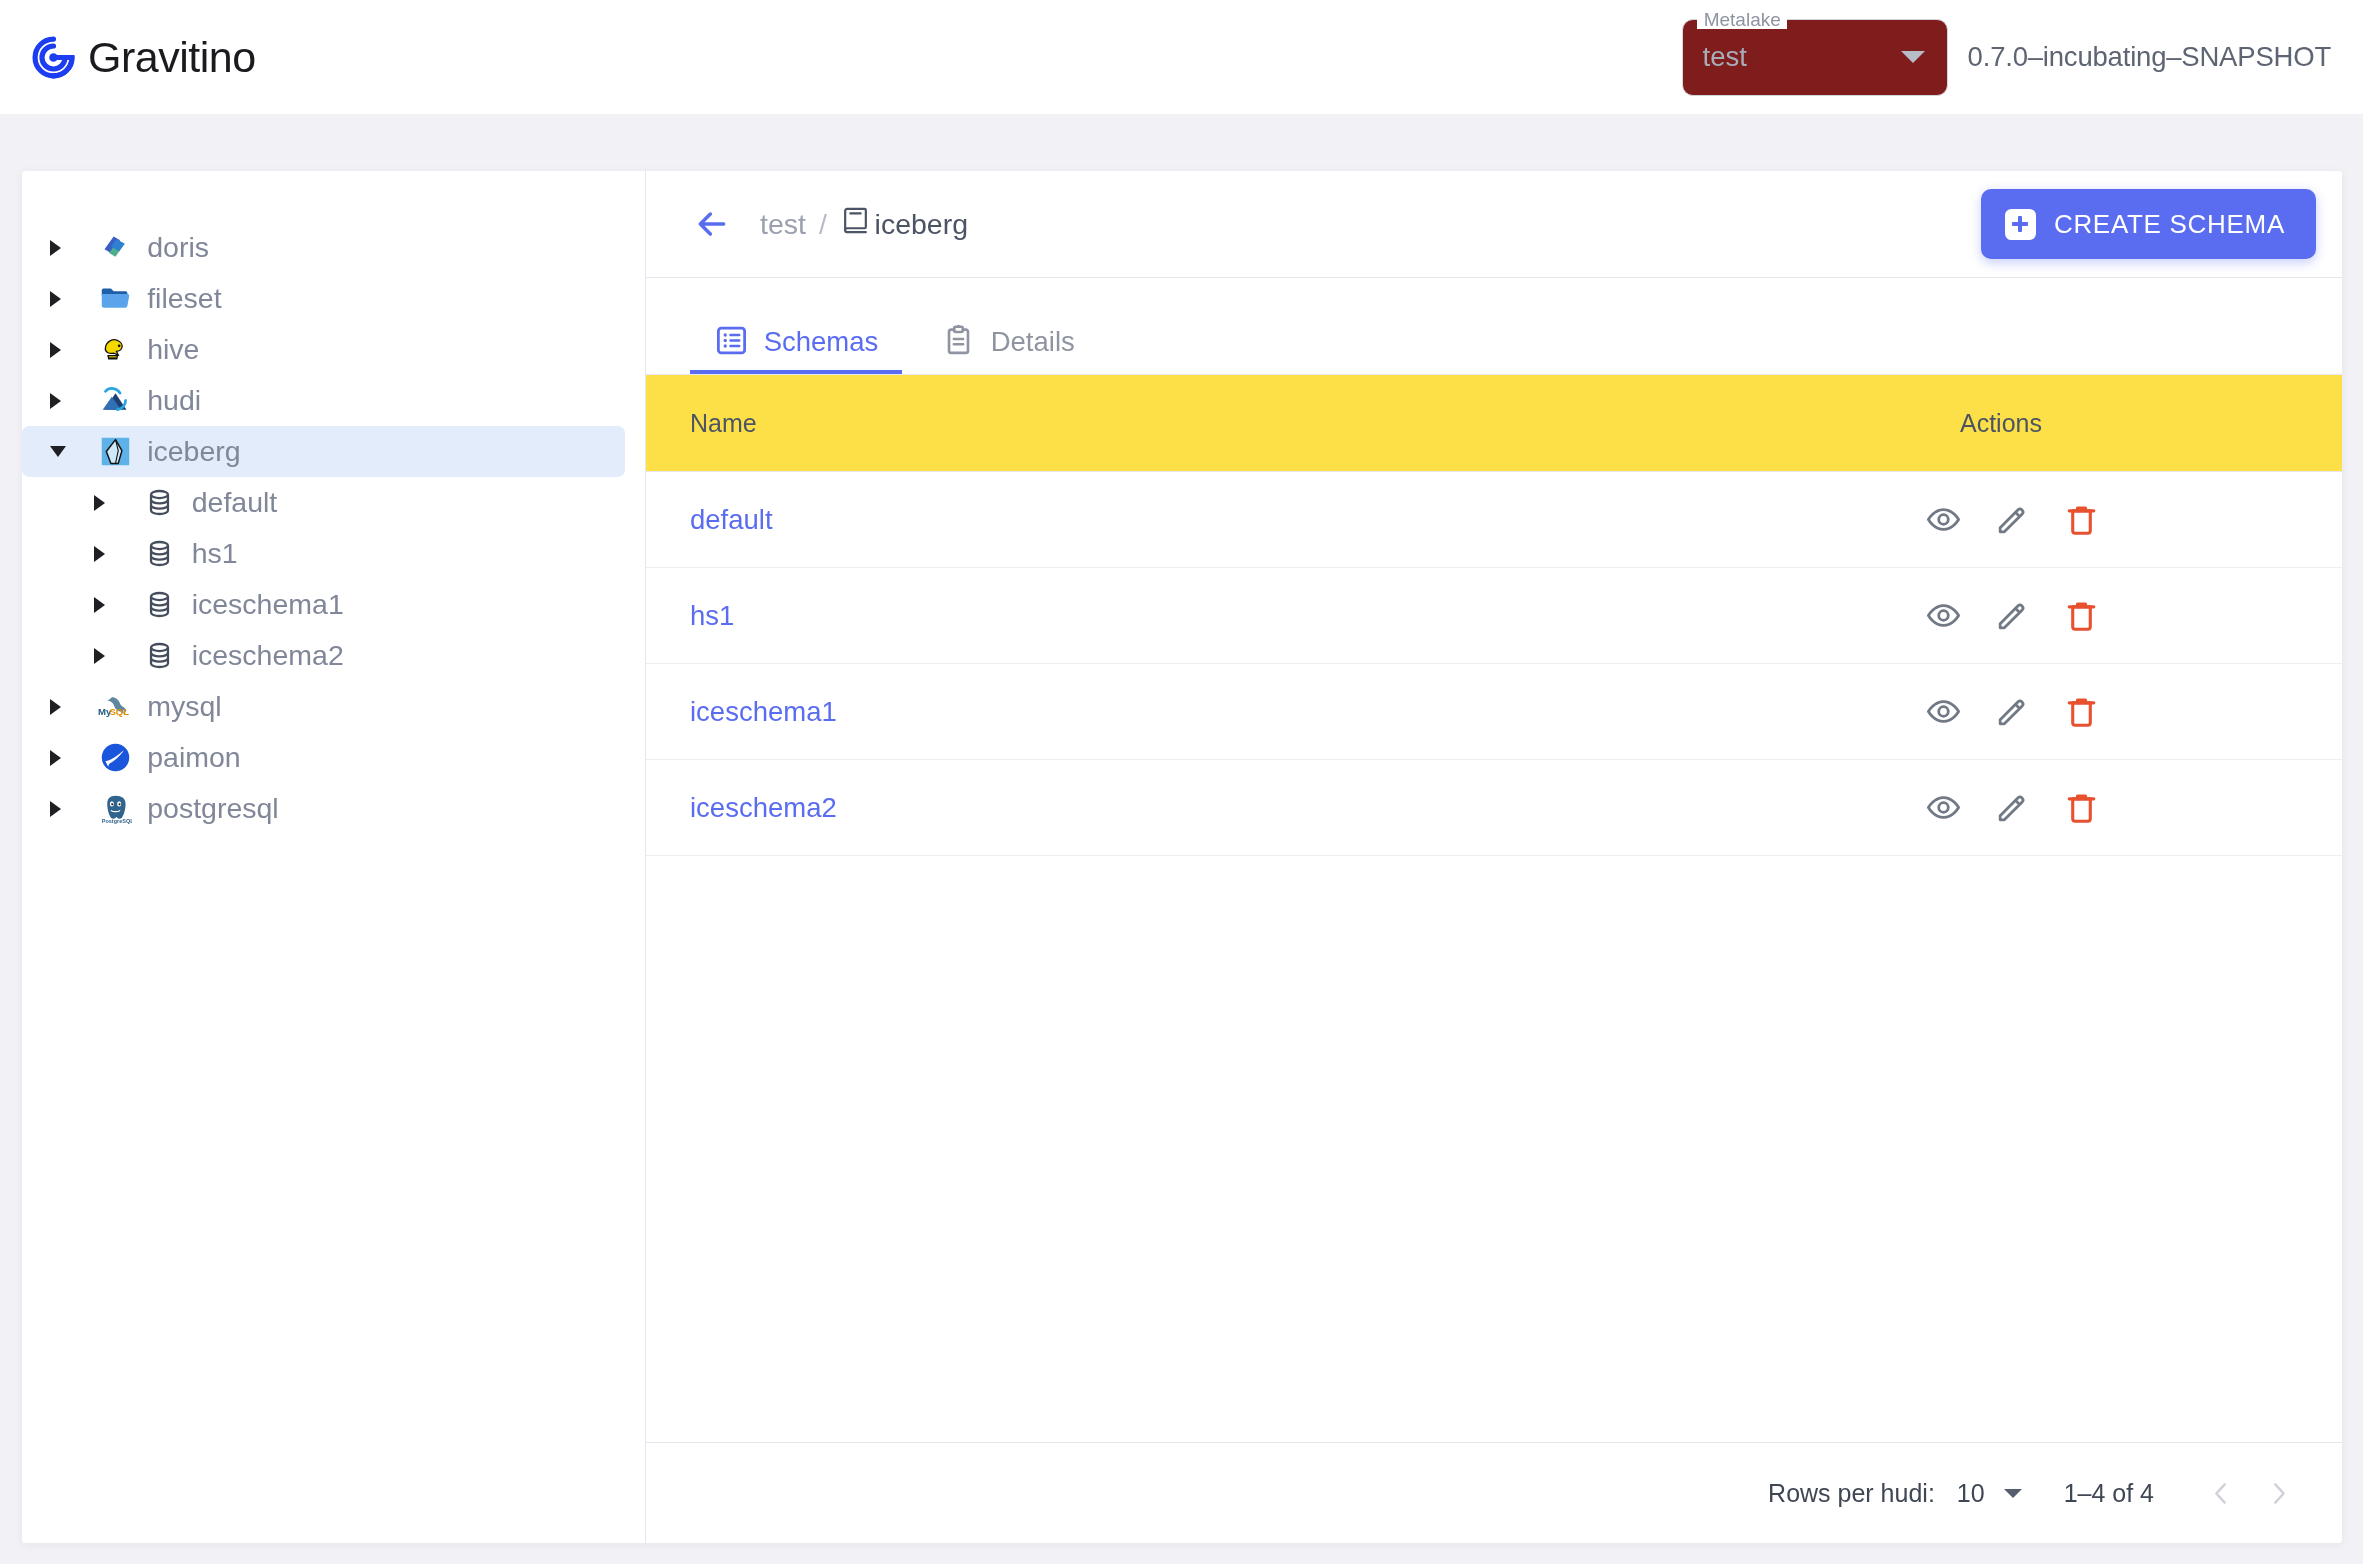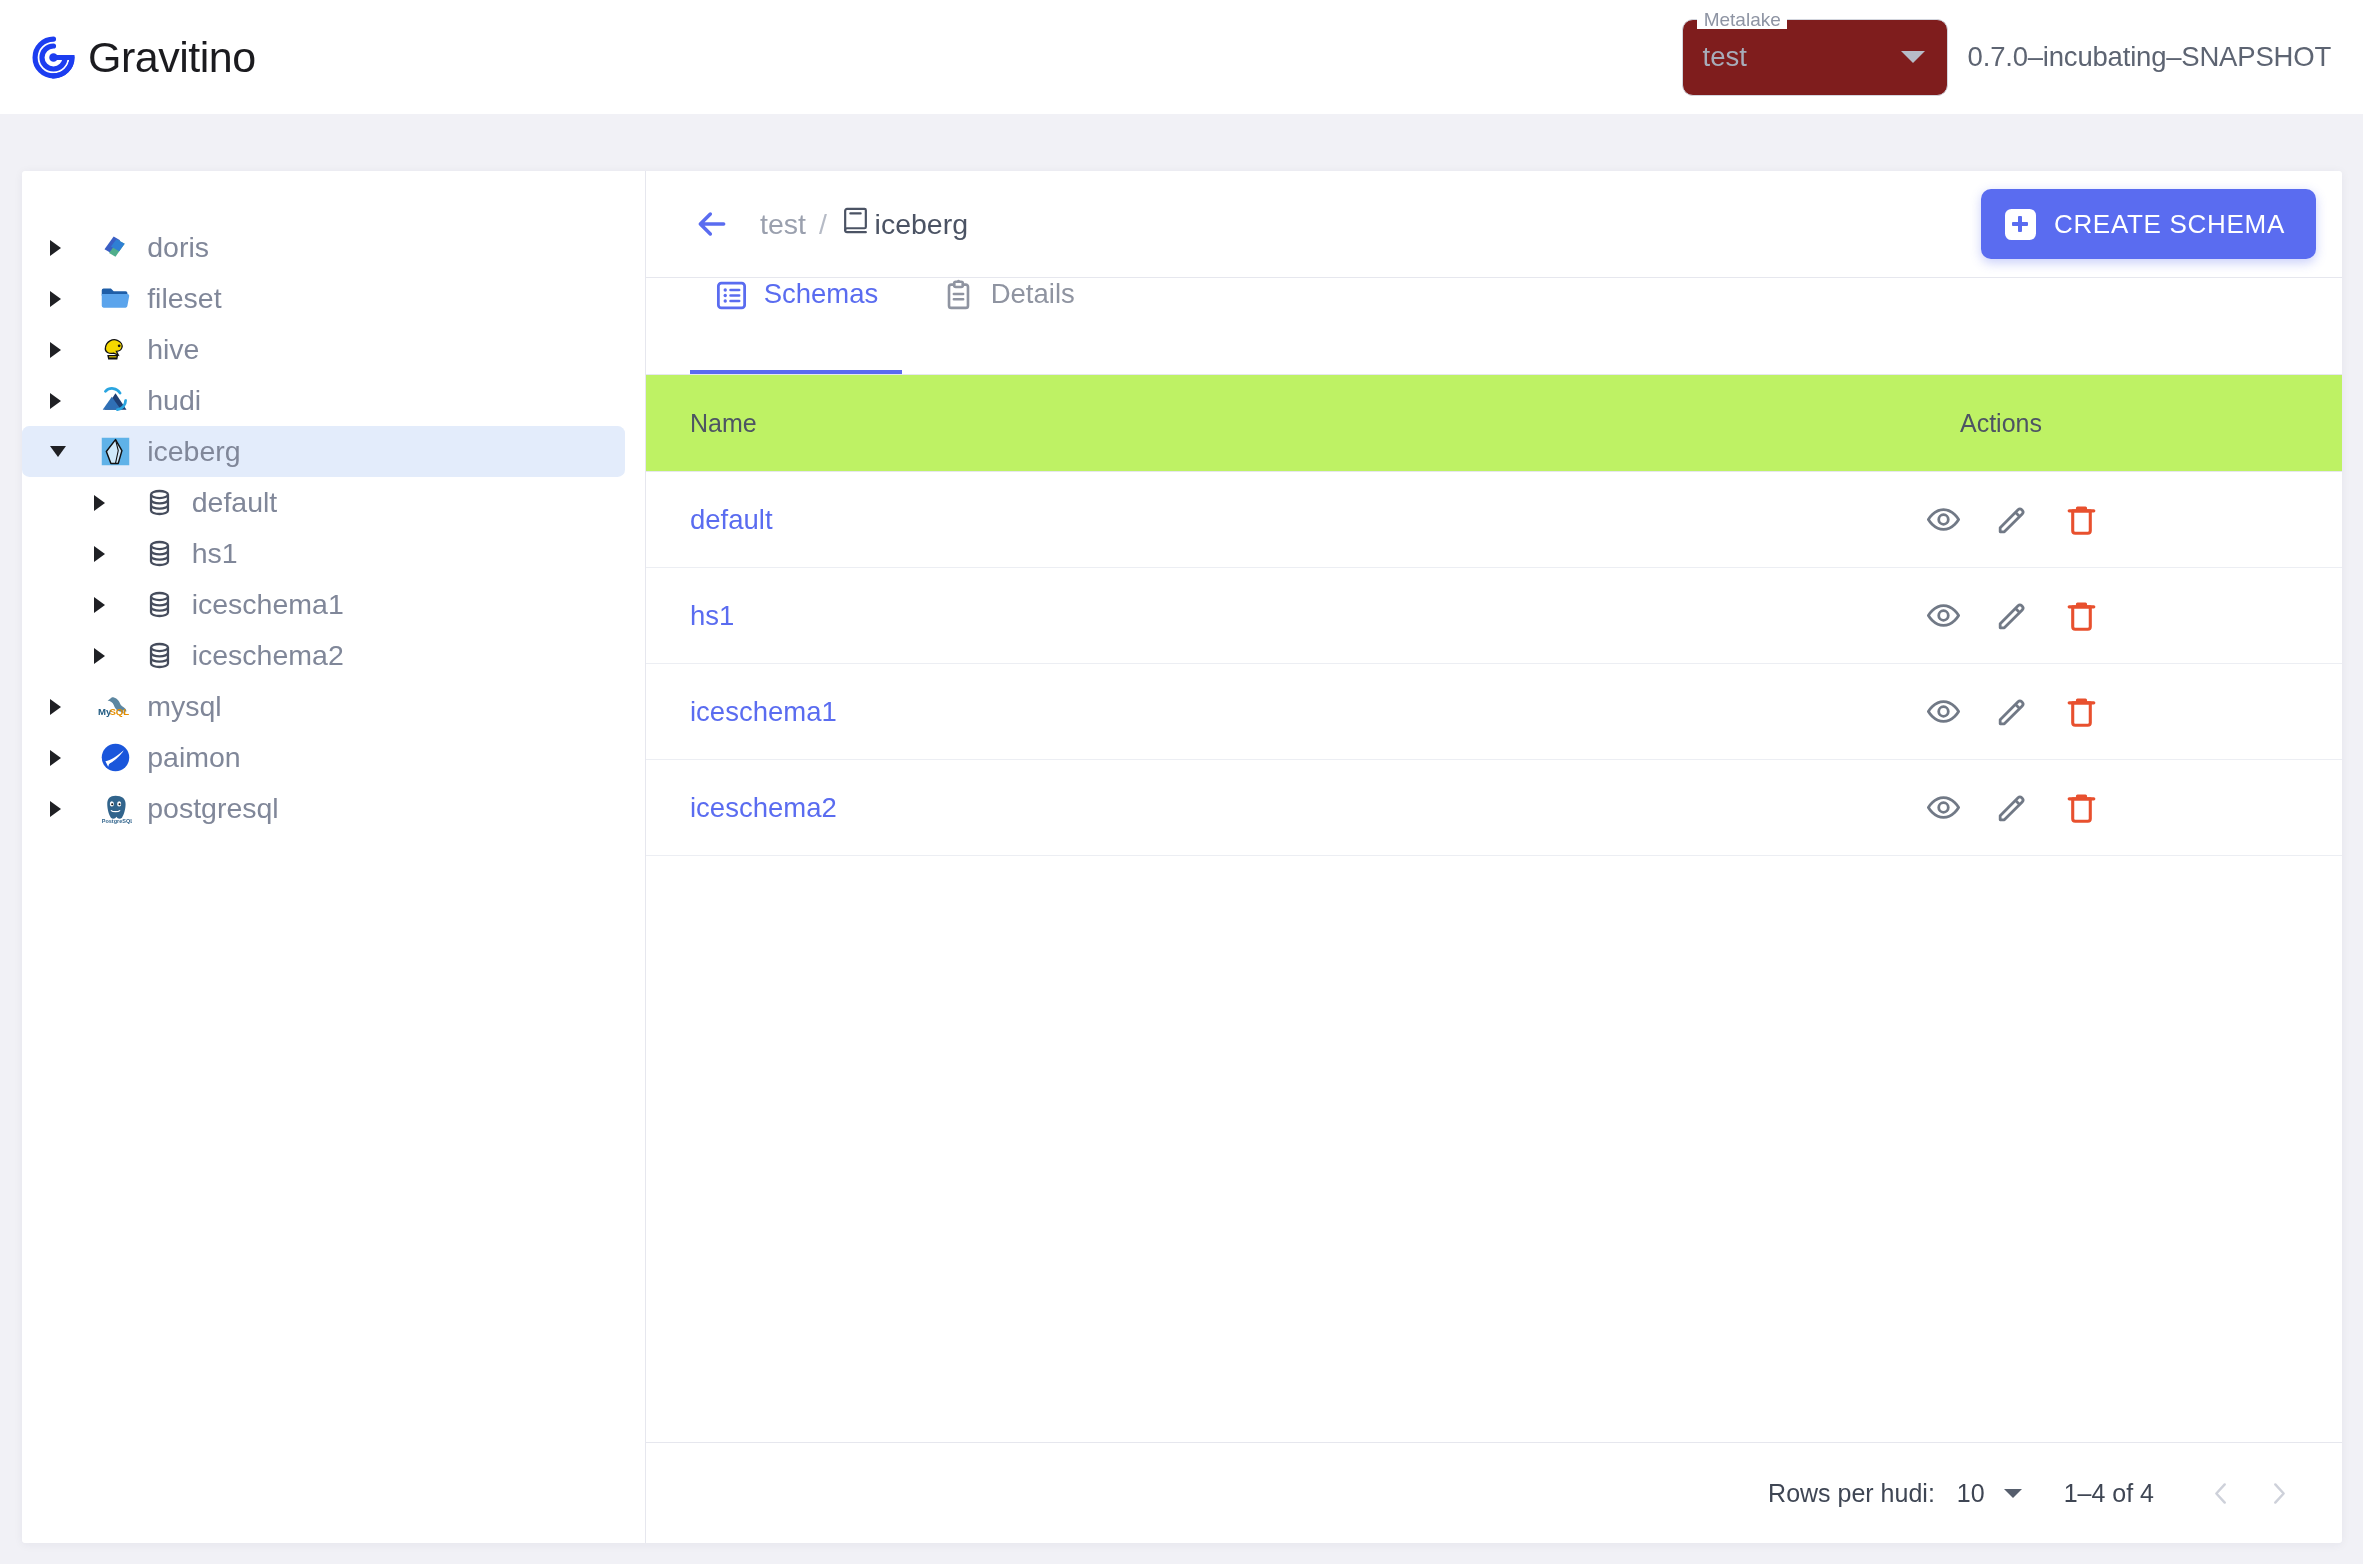--- a/index.html
+++ b/index.html
@@ -234,21 +234,21 @@
     height: 97px;
     display: flex;
     align-items: flex-end;
     padding-left: 44px;
     gap: 14.7px;
     border-bottom: 1.5px solid #e6e7ee;
     flex-shrink: 0;
   }
   .tab {
     display: flex;
-    align-items: flex-start;
+    align-items: flex-end;
     gap: 14.7px;
     height: 100%;
     padding: 0 24px 16.5px 24px;
     cursor: pointer;
     position: relative;
     font-size: 27.5px;
     color: #8f94a1;
   }
   .tab.active { color: #5a6cf0; }
   .tab.active::after {
@@ -262,21 +262,21 @@
 
   
   #schema-table {
     flex: 1;
     display: flex;
     flex-direction: column;
     min-height: 0;
   }
   #table-head-row {
     height: 97px;
-    background: #bef264;
+    background: #fde047;
     display: flex;
     align-items: center;
     border-bottom: 1.5px solid #e6e7ee;
     flex-shrink: 0;
   }
   .col-name { flex: 1; padding-left: 44px; }
   .col-actions {
     width: 487px;
     display: flex;
     align-items: center;

